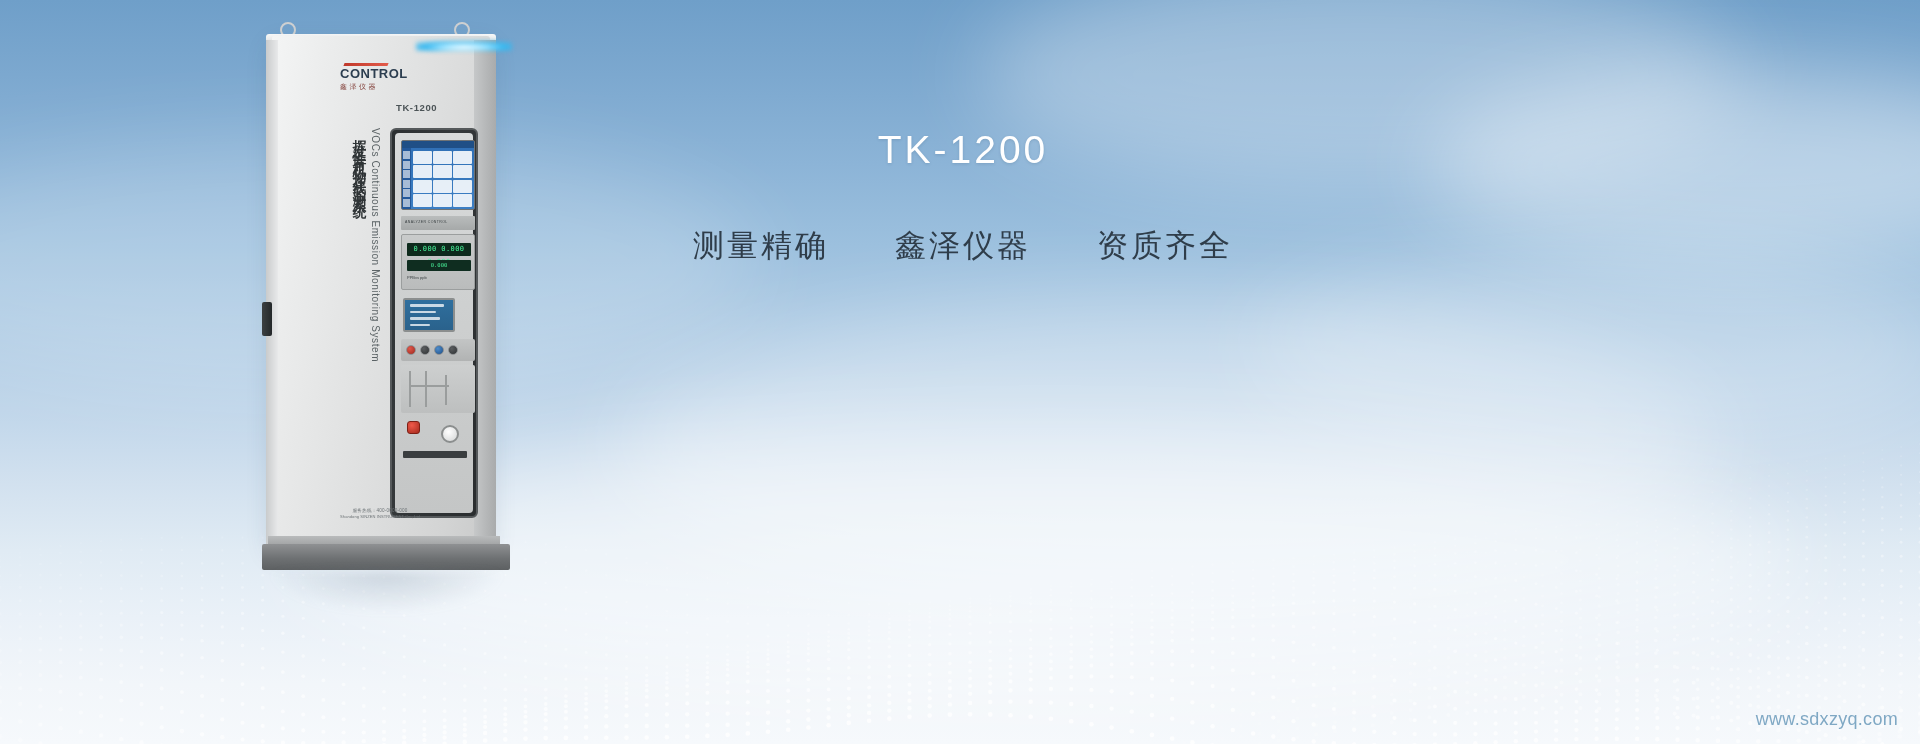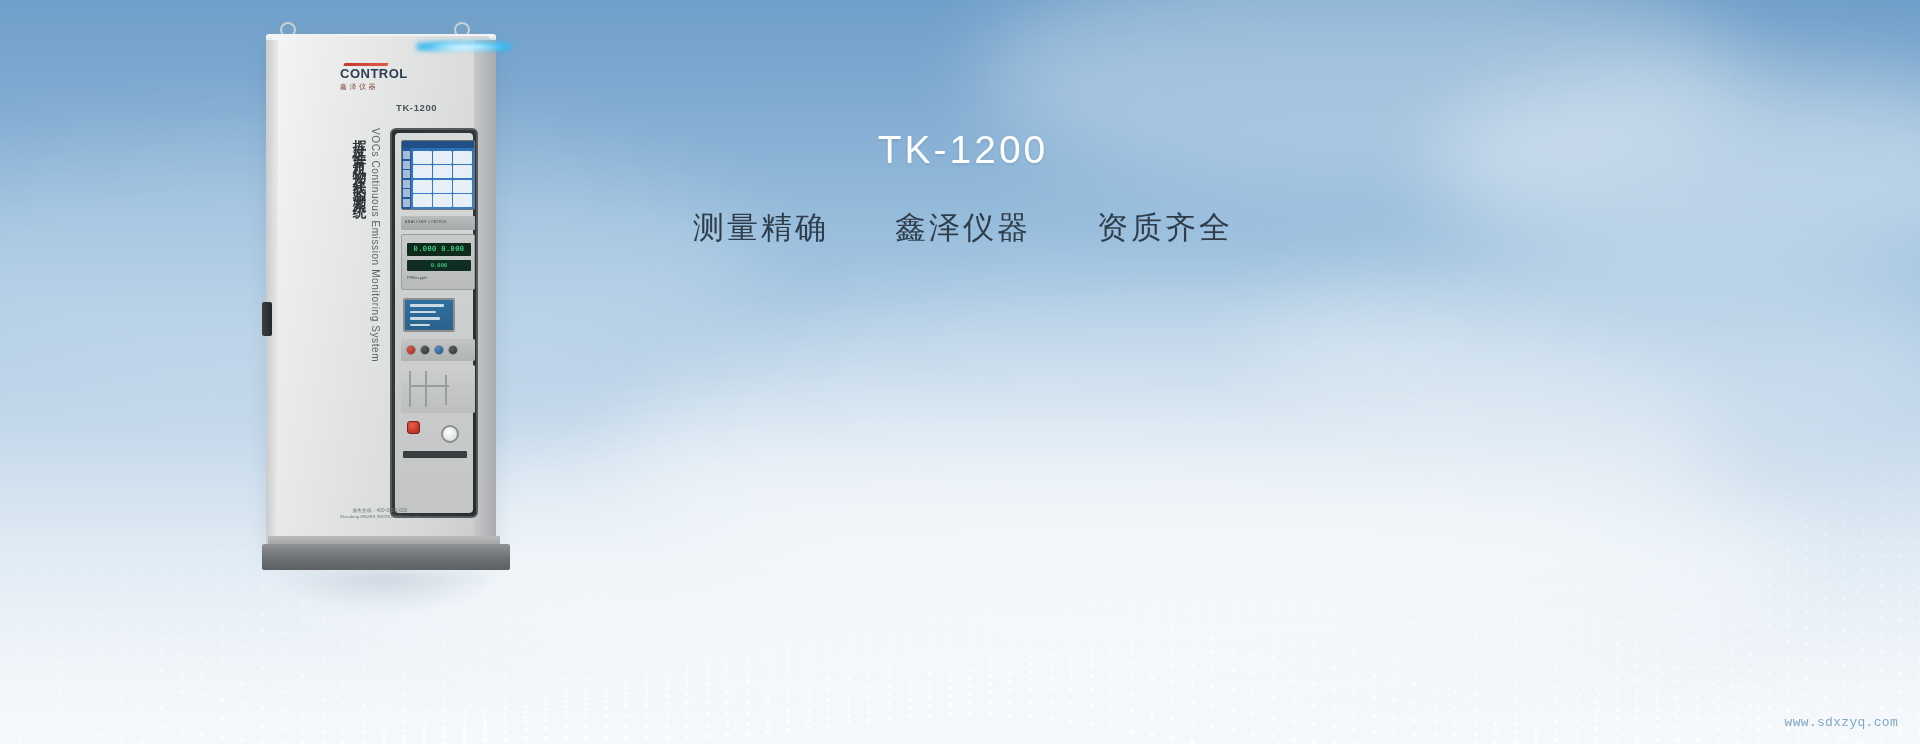--- a/index.html
+++ b/index.html
@@ -255,30 +255,30 @@
     font-size:39px; font-weight:300; letter-spacing:3px; color:#ffffff;
     line-height:1; margin-bottom:22px;
     text-shadow:0 1px 3px rgba(40,70,100,.18);
   }
   .headline{
     font-size:83px; font-weight:700; letter-spacing:2px; color:#ffffff;
     line-height:1.08; white-space:nowrap;
     text-shadow:0 2px 6px rgba(40,70,100,.16);
   }
   .features{
-    margin-top:38px; display:flex; justify-content:center; gap:66px;
+    margin-top:56px; display:flex; justify-content:center; gap:66px;
     color:#2f3d4a; font-size:31px; letter-spacing:3px; font-weight:500;
   }
   .feature{white-space:nowrap;}
 
   
   .watermark{
     position:absolute; right:22px; bottom:14px;
-    font-size:13px; color:#7fa8c4; letter-spacing:.3px;
-    font-family:Liberation Mono, monospace;
+    font-size:18px; color:#7fa8c4; letter-spacing:.3px;
+    font-family:Liberation Sans, sans-serif;
   }
 </style>
 </head>
 <body>
 
 <div class="banner">
 
   <div class="cloud c1"></div>
   <div class="cloud c2"></div>
   <div class="cloud c3"></div>

